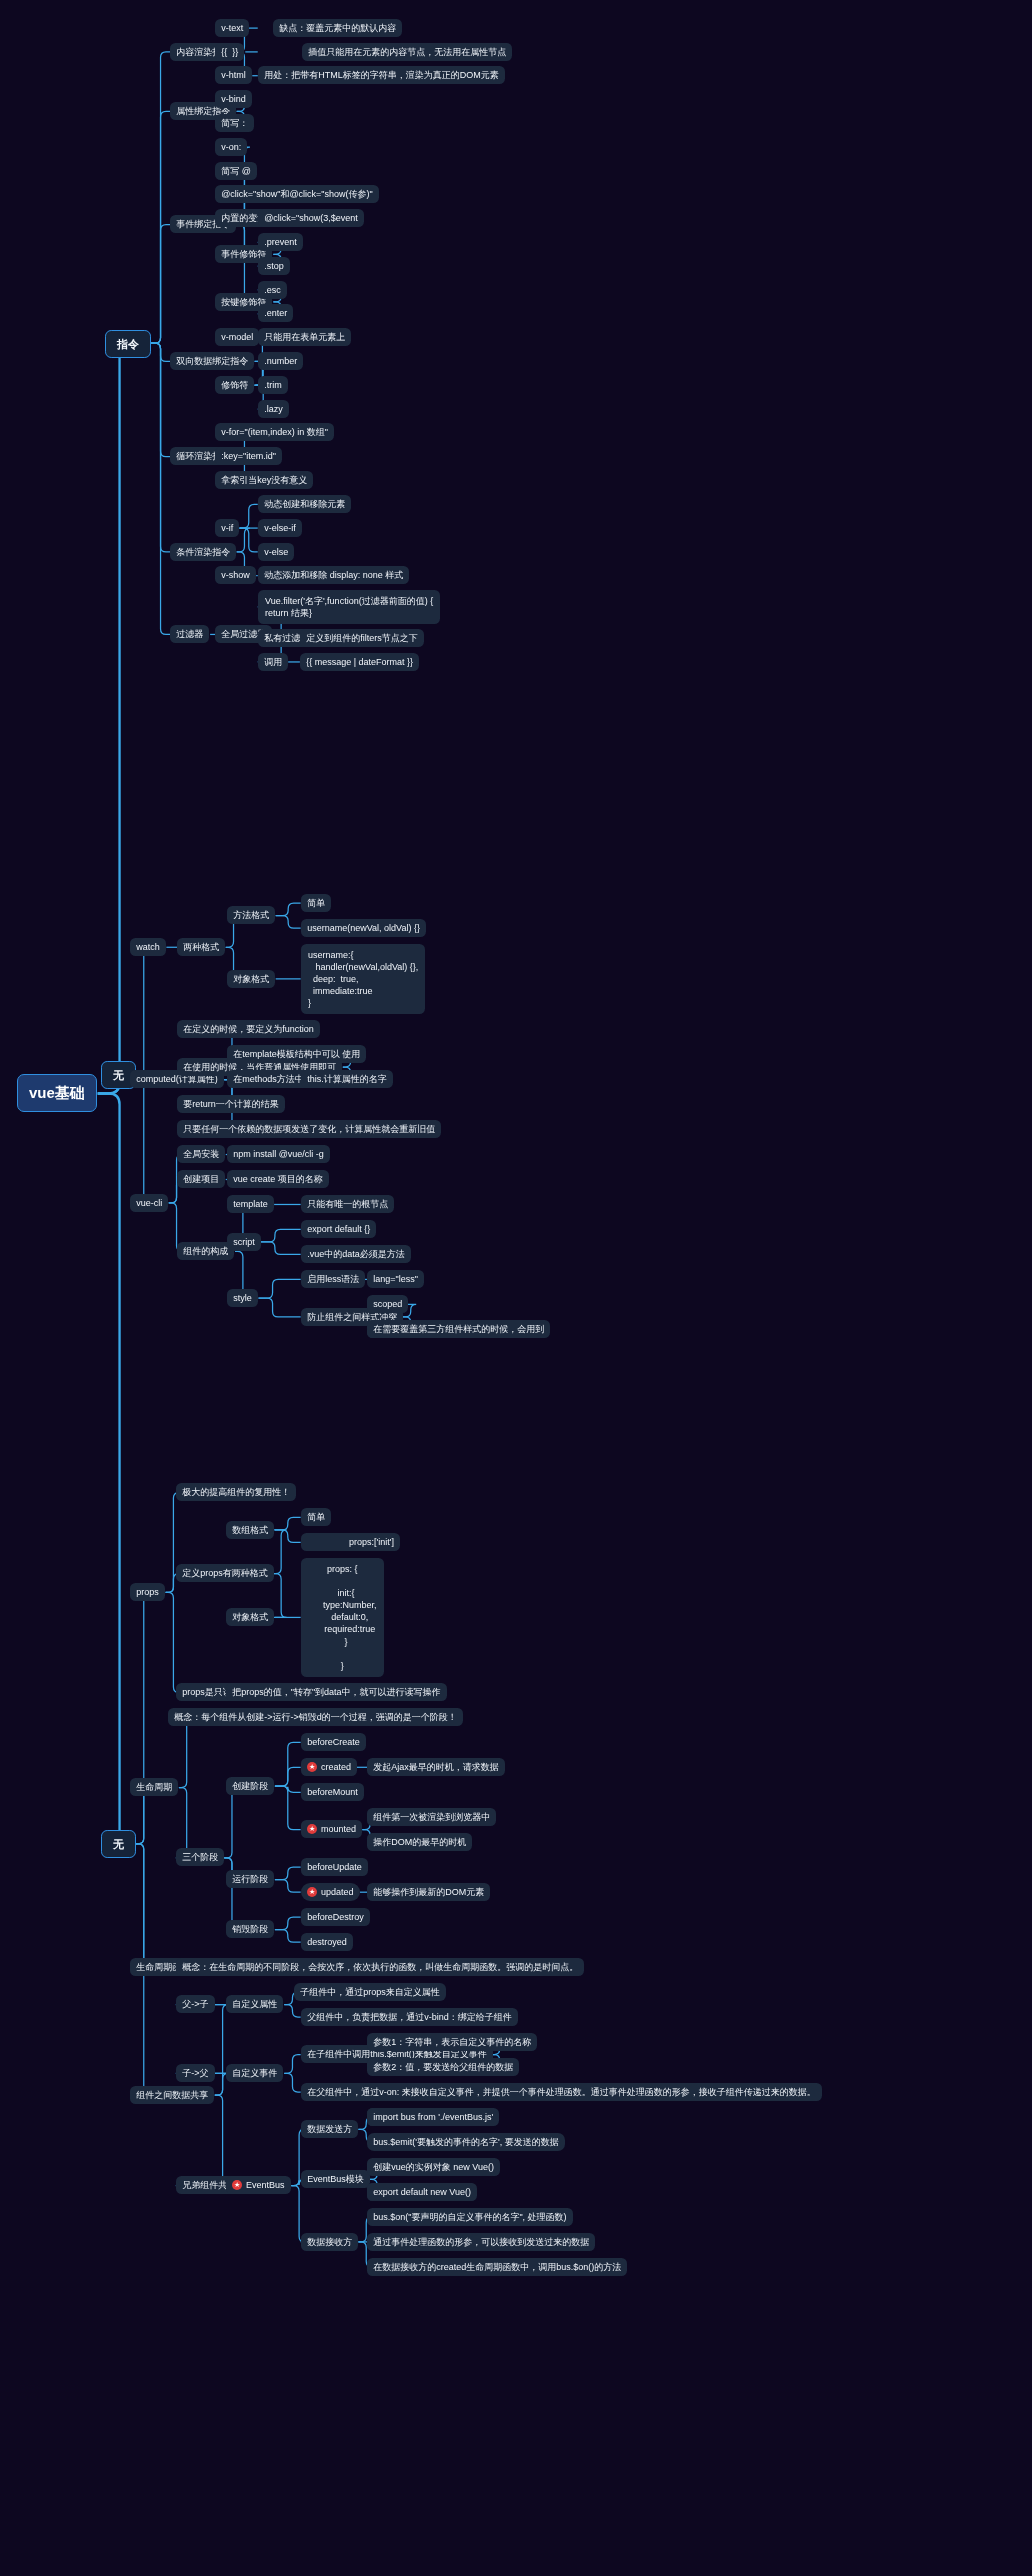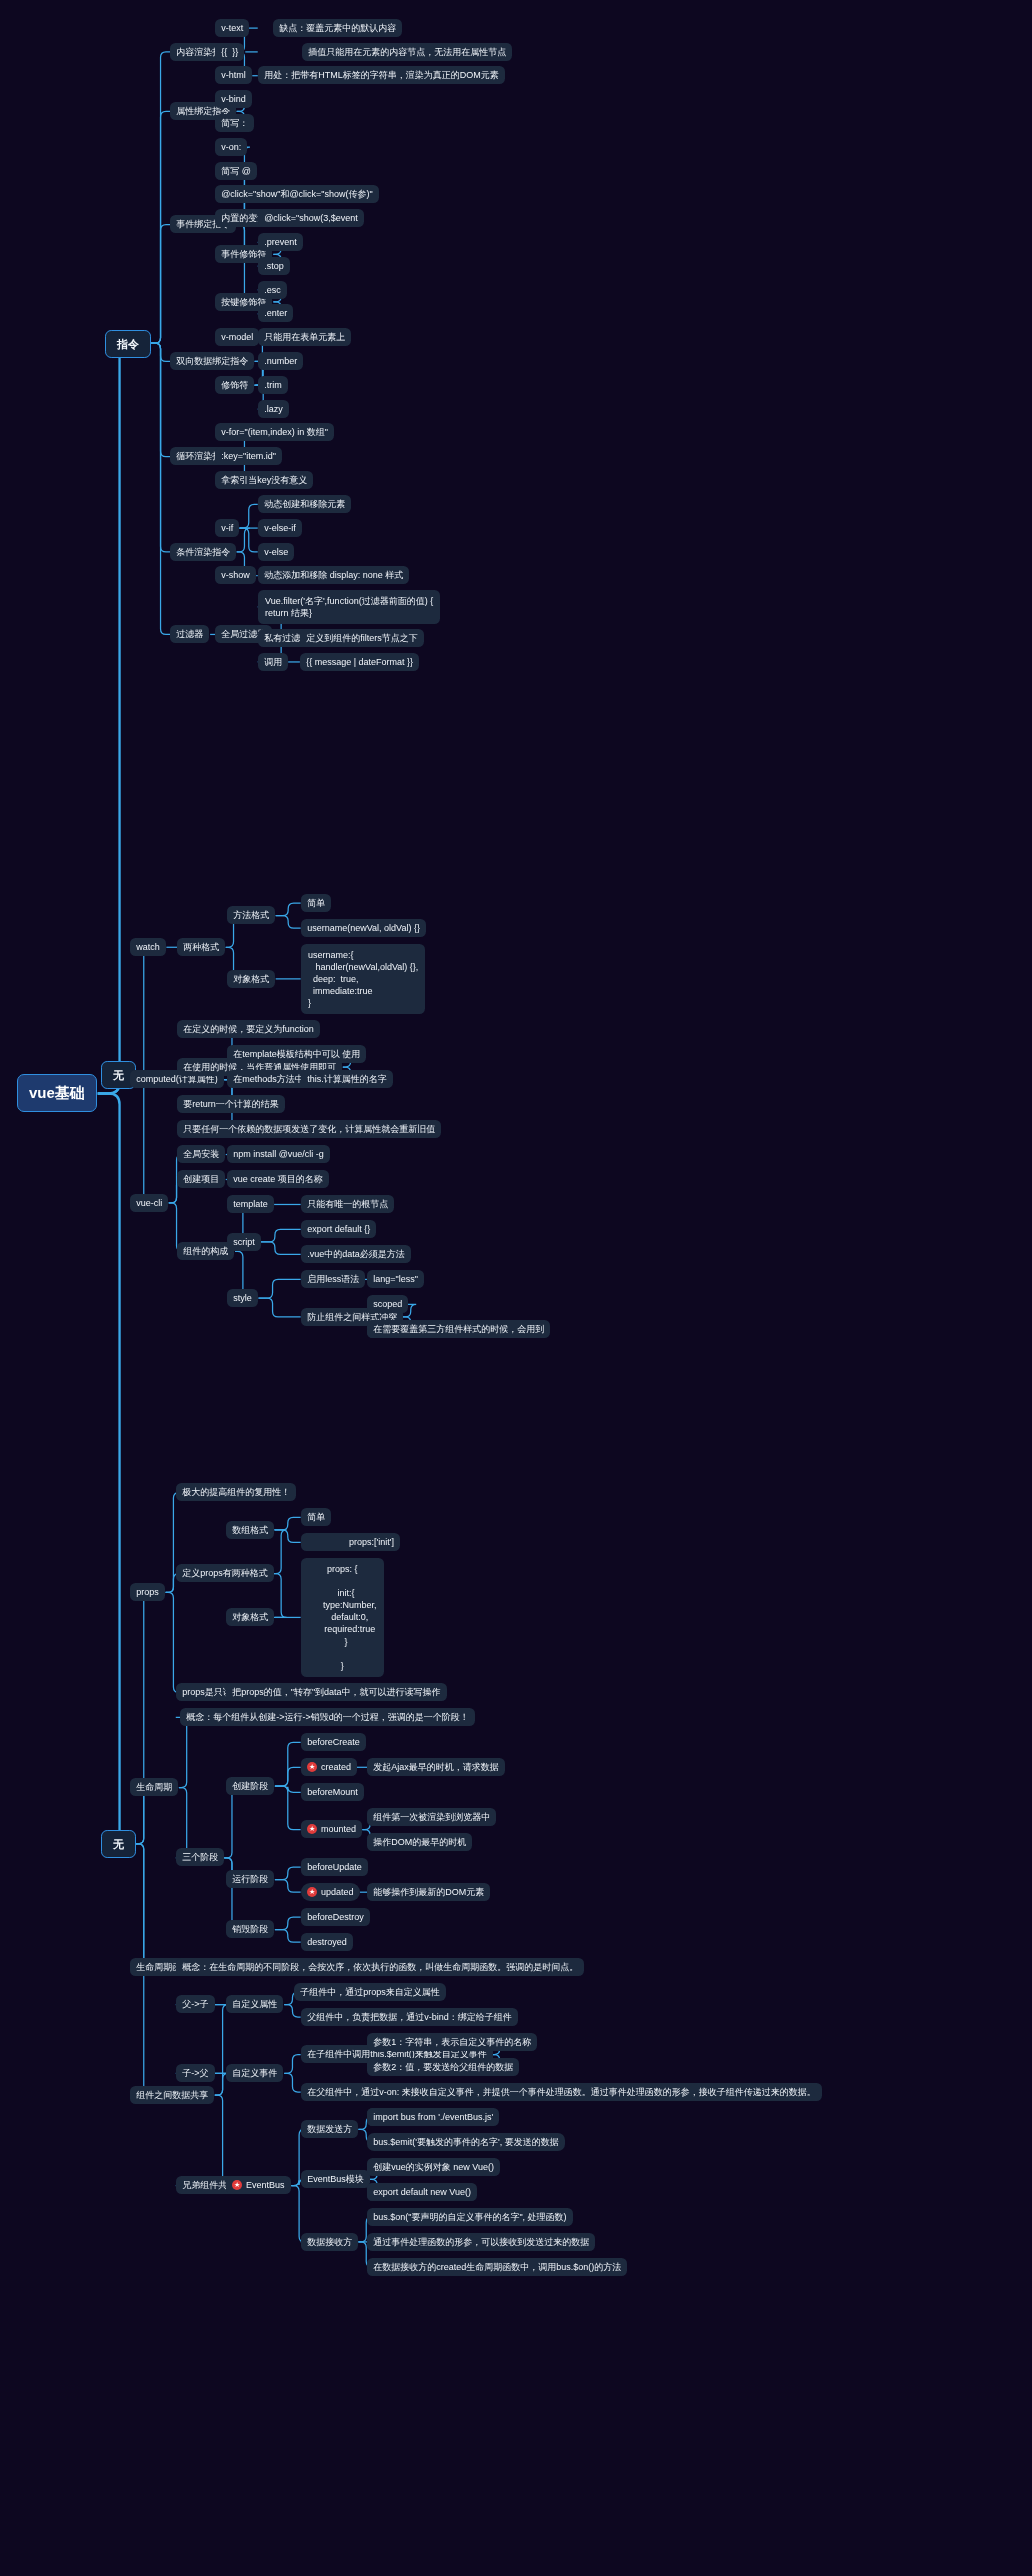--- a/index.html
+++ b/index.html
@@ -263,21 +263,21 @@
    init:{
       type:Number,
       default:0,
       required:true
    }
 
 }</div>
       <div class="node " style="left: 176px; top: 1683px;">props是只读的，因此在项目开发中，不要直接修改它的值</div>
       <div class="node " style="left: 226px; top: 1683px;">把props的值，"转存"到data中，就可以进行读写操作</div>
       <div class="node " style="left: 130px; top: 1778px;">生命周期</div>
-      <div class="node " style="left: 180px; top: 1708px;">概念：每个组件从创建-&gt;运行-&gt;销毁d的一个过程，强调的是一个阶段！</div>
+      <div class="node " style="left: 168px; top: 1708px;">概念：每个组件从创建-&gt;运行-&gt;销毁d的一个过程，强调的是一个阶段！</div>
       <div class="node " style="left: 176px; top: 1848px;">三个阶段</div>
       <div class="node " style="left: 226px; top: 1777px;">创建阶段</div>
       <div class="node " style="left: 301px; top: 1733px;">beforeCreate</div>
       <div class="node withstar" style="left: 301px; top: 1758px;"><span class="star">★</span><span>created</span></div>
       <div class="node " style="left: 367px; top: 1758px;">发起Ajax最早的时机，请求数据</div>
       <div class="node " style="left: 301px; top: 1783px;">beforeMount</div>
       <div class="node withstar" style="left: 301px; top: 1820px;"><span class="star">★</span><span>mounted</span></div>
       <div class="node " style="left: 367px; top: 1808px;">组件第一次被渲染到浏览器中</div>
       <div class="node " style="left: 367px; top: 1833px;">操作DOM的最早的时机</div>
       <div class="node " style="left: 226px; top: 1870px;">运行阶段</div>

